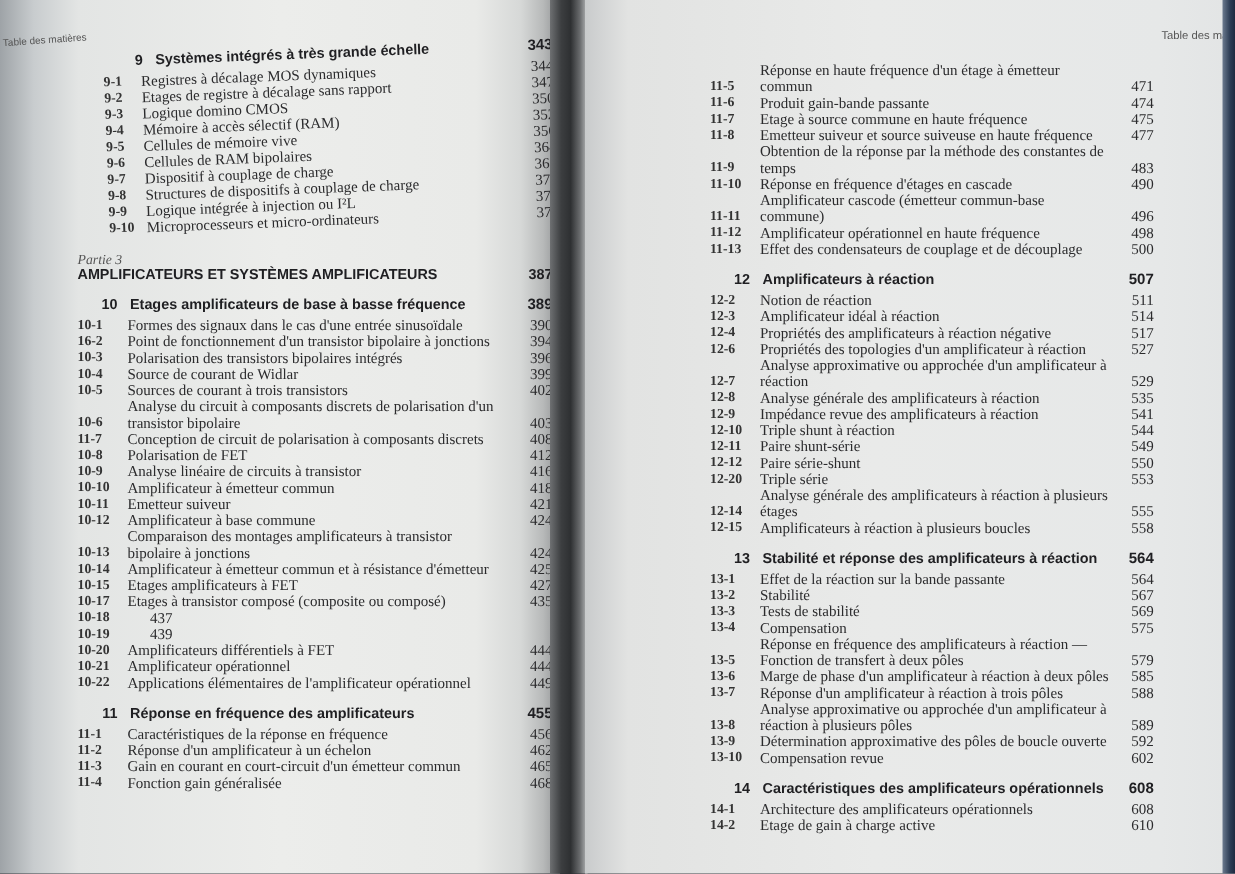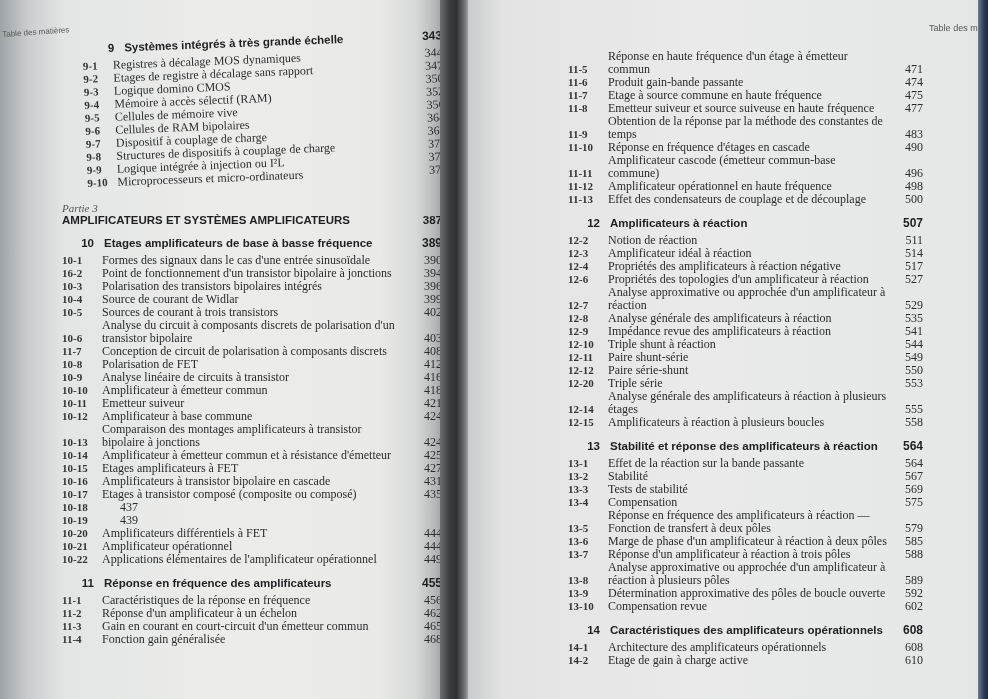--- a/index.html
+++ b/index.html
@@ -218,25 +218,20 @@
           <span class="num">10-14</span>
           <span class="title">Amplificateur à émetteur commun et à résistance d'émetteur</span>
           <span class="page-no">425</span>
         </div>
         <div class="entry">
           <span class="num">10-15</span>
           <span class="title">Etages amplificateurs à FET</span>
           <span class="page-no">427</span>
         </div>
         <div class="entry">
-          <span class="num">10-16</span>
-          <span class="title">Amplificateurs à transistor bipolaire en cascade</span>
-          <span class="page-no">431</span>
-        </div>
-        <div class="entry">
           <span class="num">10-17</span>
           <span class="title">Etages à transistor composé (composite ou composé)</span>
           <span class="page-no">435</span>
         </div>
         <div class="entry">
           <span class="num">10-18</span>
           <span class="page-no">437</span>
         </div>
         <div class="entry">
           <span class="num">10-19</span>

